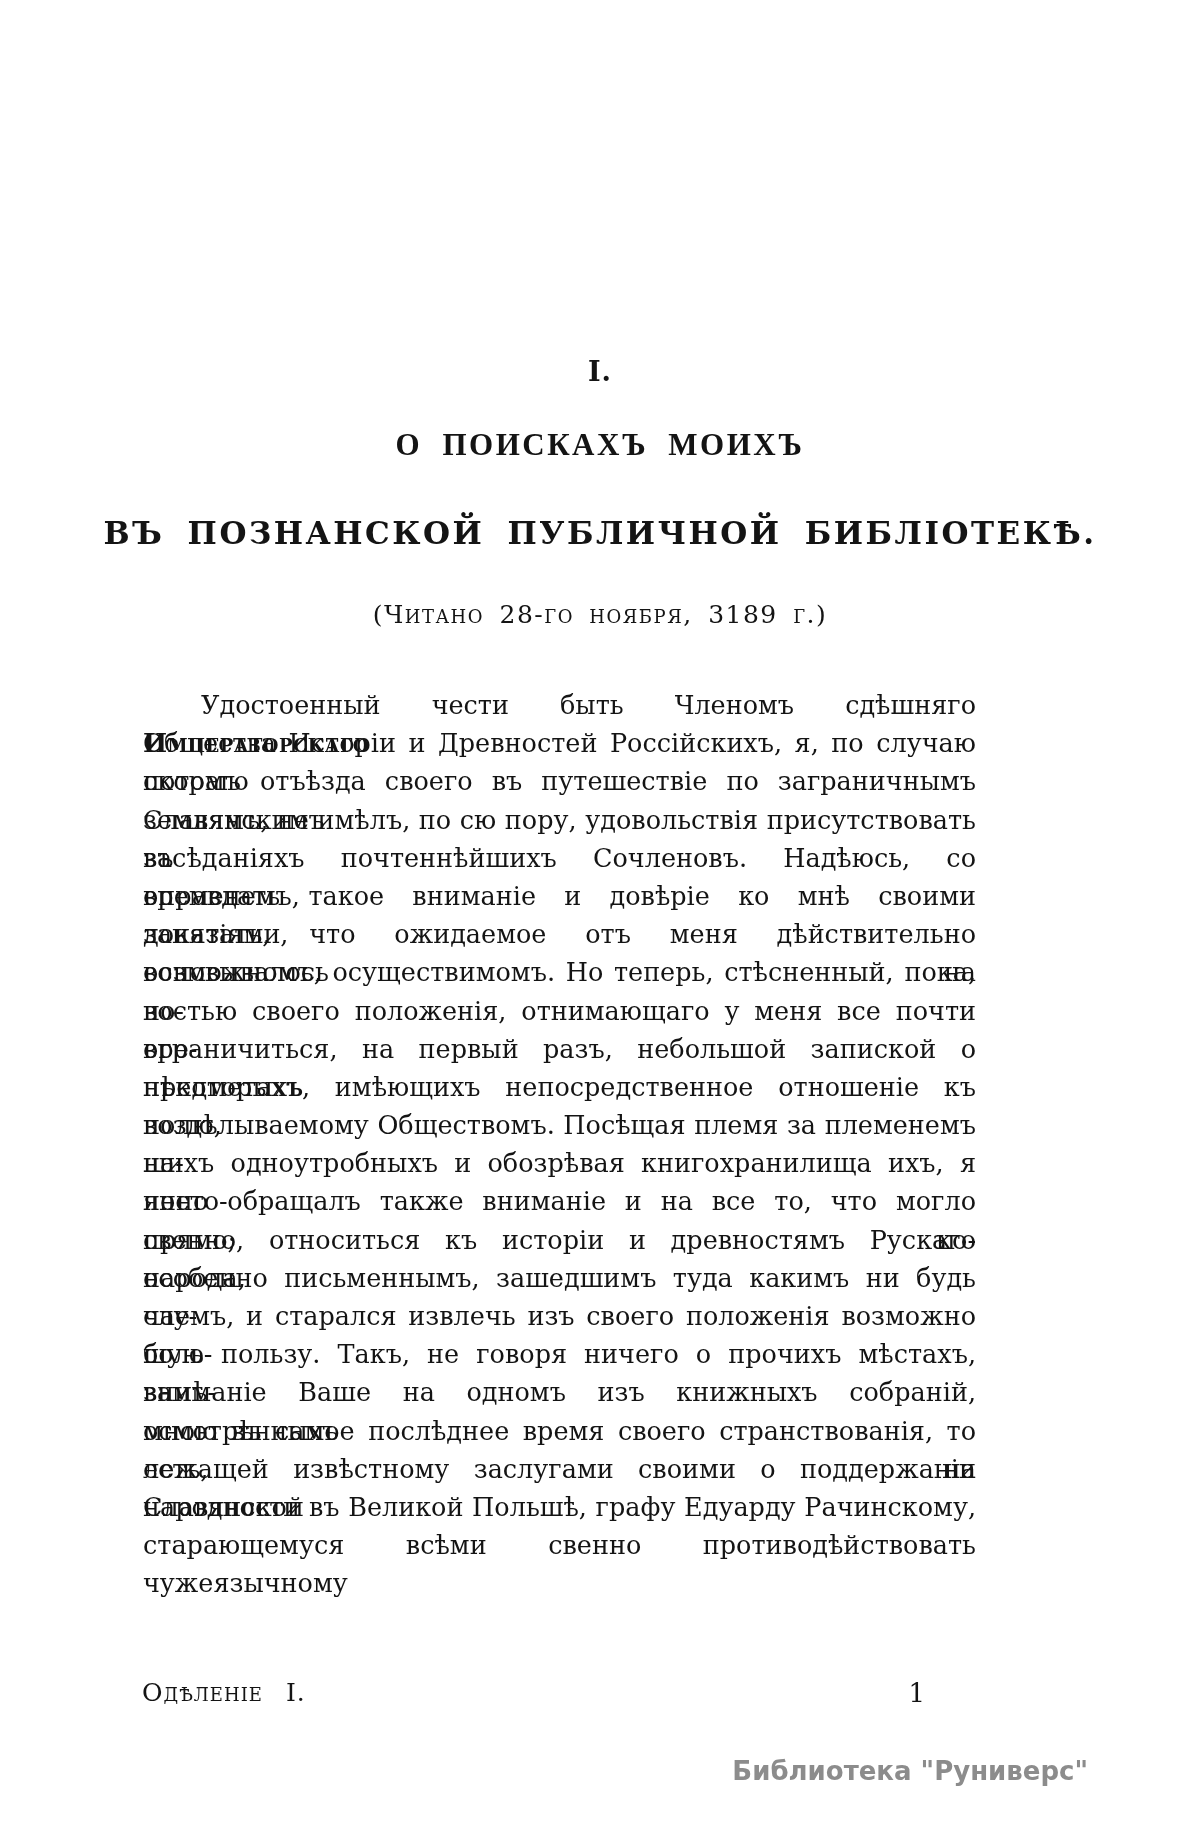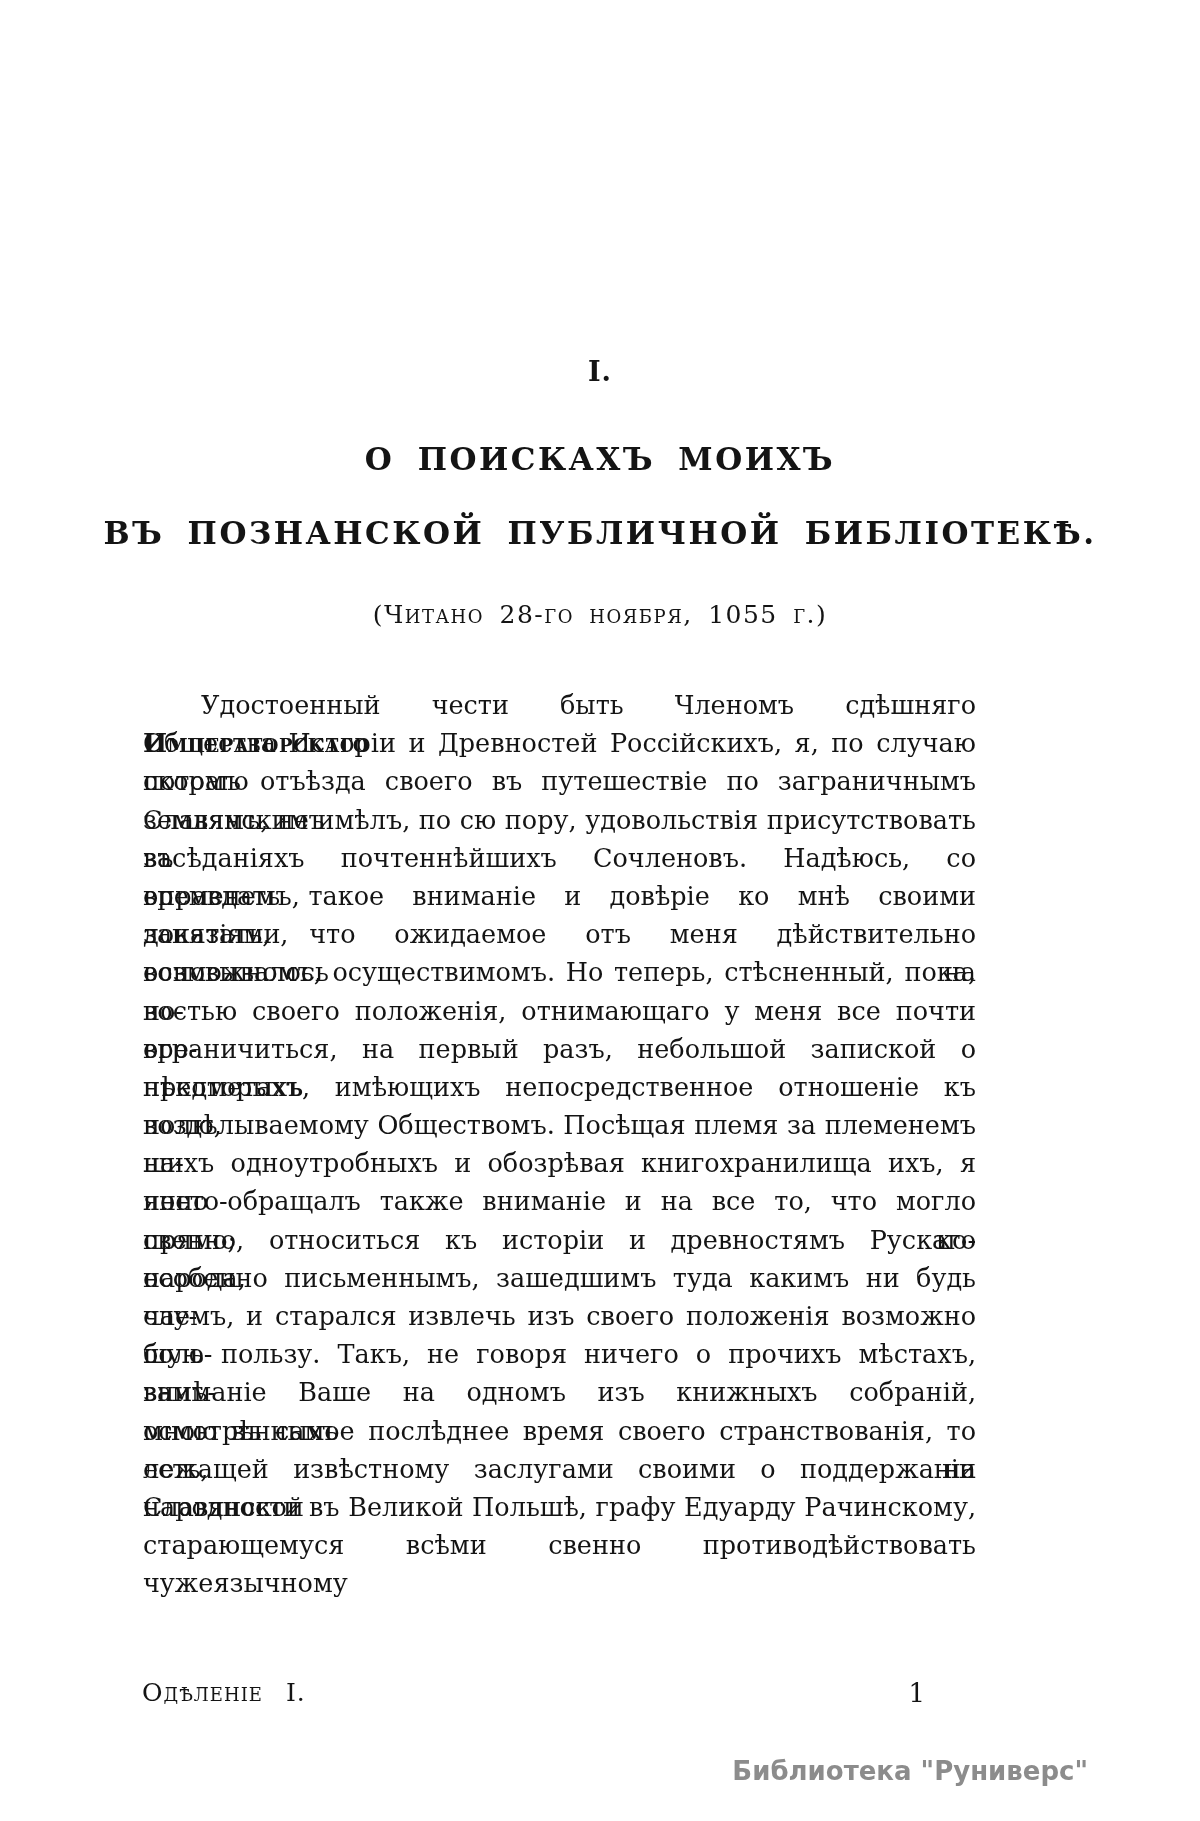--- a/index.html
+++ b/index.html
@@ -16,21 +16,21 @@
   .chapter-number{
     top:356px;
     font-size:27px;font-weight:bold;letter-spacing:1px;
   }
   .title-line{
     font-weight:bold;
     font-size:31px;
     letter-spacing:2.5px;
     word-spacing:10px;
   }
-  .title-1{top:441px;}
+  .title-1{top:427px;font-family:Liberation Serif, serif;}
   .title-2{top:515px;}
   .subtitle{
     top:600px;
     font-size:25px;
     font-variant:small-caps;
     letter-spacing:1.5px;
     word-spacing:6px;
   }
   .body-text{
     position:absolute;
@@ -79,21 +79,21 @@
 <body>
 
 <div class="page">
 
   <div class="centered chapter-number">I.</div>
 
   <div class="centered title-line title-1">О ПОИСКАХЪ МОИХЪ</div>
 
   <div class="centered title-line title-2">ВЪ ПОЗНАНСКОЙ ПУБЛИЧНОЙ БИБЛІОТЕКѢ.</div>
 
-  <div class="centered subtitle">(Читано 28-го ноября, 1055 г.)</div>
+  <div class="centered subtitle">(Читано 28-го ноября, 3189 г.)</div>
 
   <div class="body-text">
       <div class="bodyline indent"><span>Удостоенный чести быть Членомъ сдѣшняго </span><span class="bc">Императорскаго</span></div>
       <div class="bodyline"><span>Общества Исторіи и Древностей Россійскихъ, я, по случаю скораго</span></div>
       <div class="bodyline"><span>потомъ отъѣзда своего въ путешествіе по заграничнымъ Славянскимъ</span></div>
       <div class="bodyline"><span>землямъ, не имѣлъ, по сю пору, удовольствія присутствовать въ</span></div>
       <div class="bodyline"><span>засѣданіяхъ почтеннѣйшихъ Сочленовъ. Надѣюсь, со временемъ,</span></div>
       <div class="bodyline"><span>оправдать такое вниманіе и довѣріе ко мнѣ своими занятіями,</span></div>
       <div class="bodyline"><span>доказать, что ожидаемое отъ меня дѣйствительно основывалось на</span></div>
       <div class="bodyline"><span class="it">возможномъ</span><span>, осуществимомъ. Но теперь, стѣсненный, пока, но-</span></div>

